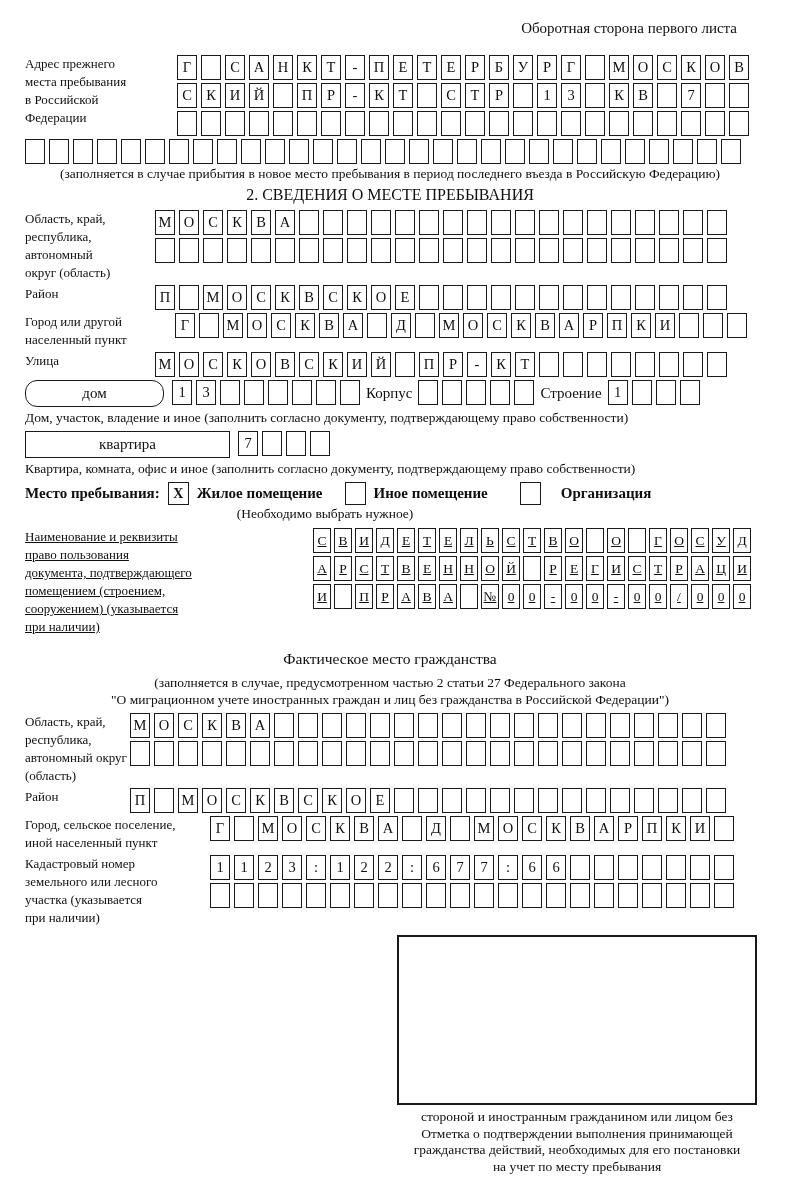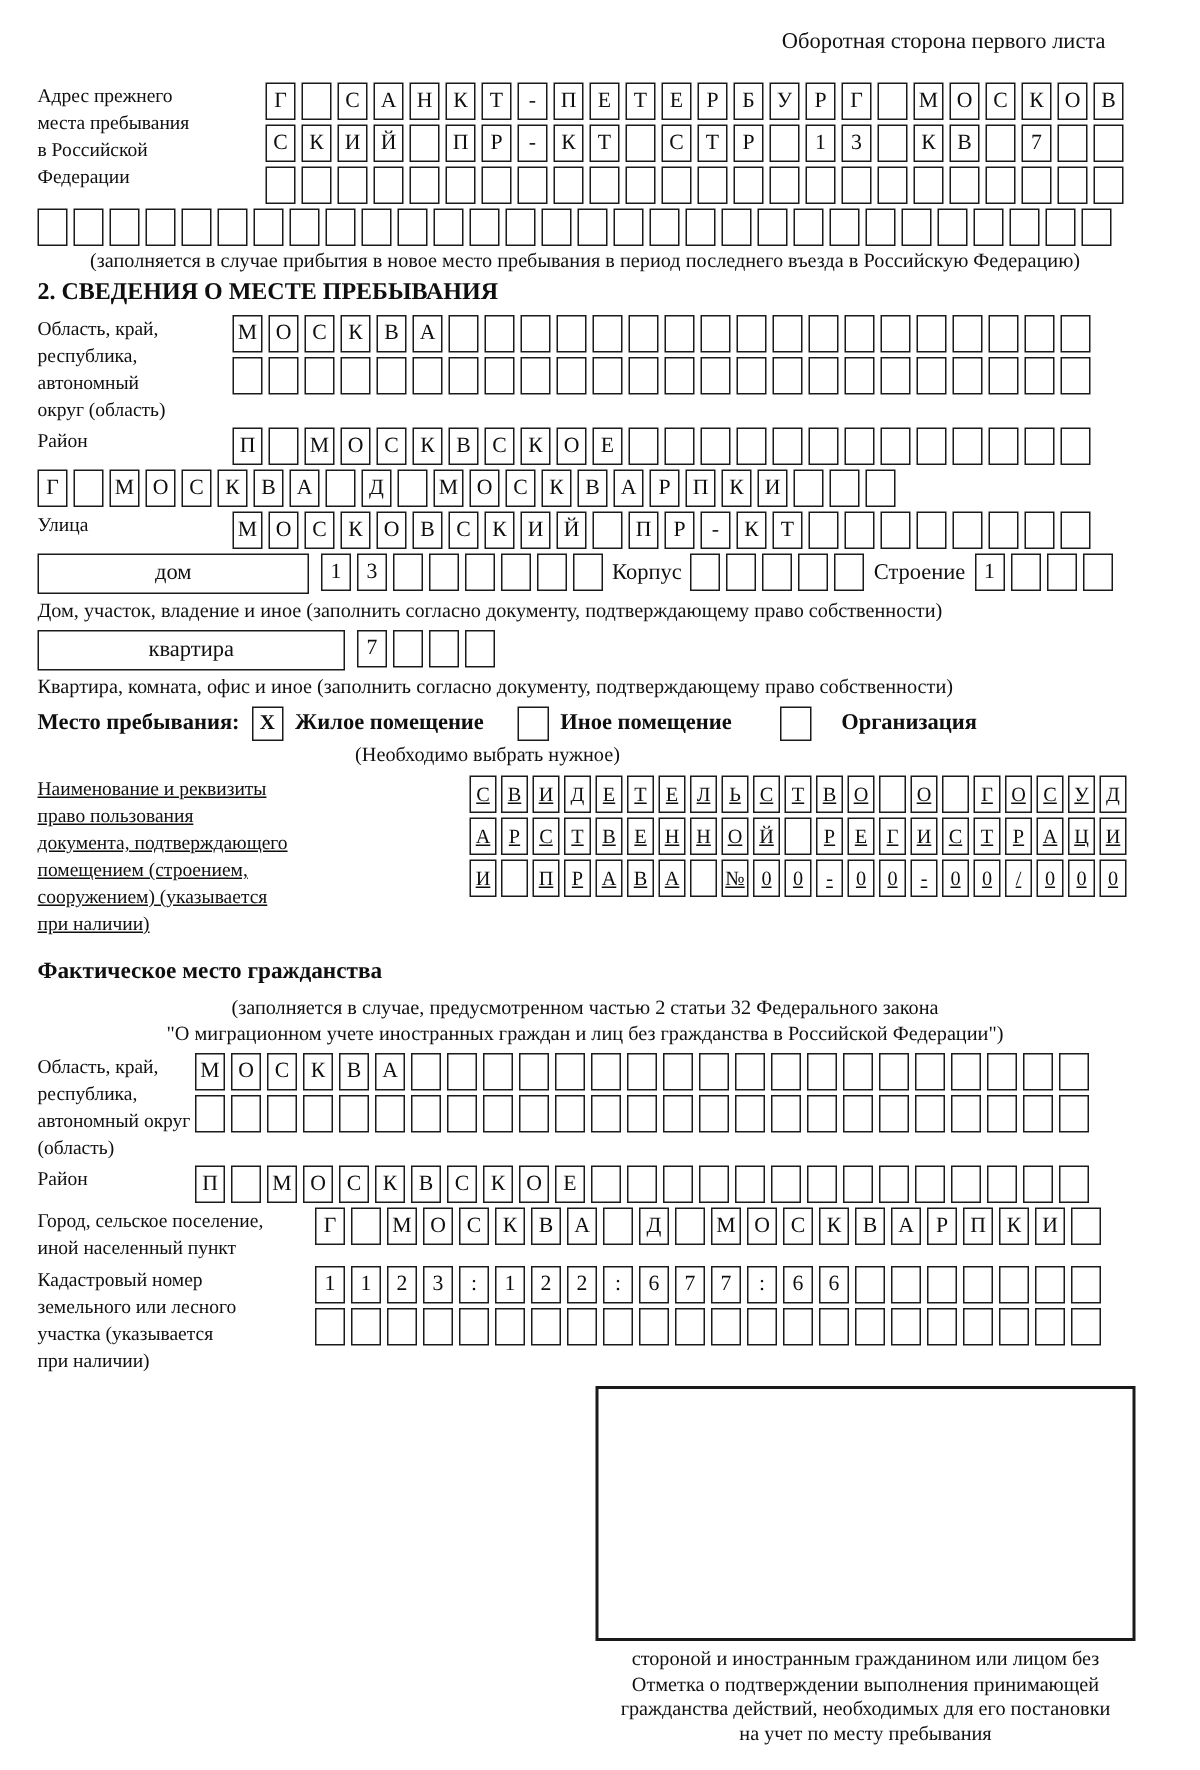--- a/index.html
+++ b/index.html
@@ -19,26 +19,26 @@
   .cells-col{display:flex;flex-direction:column;gap:3px;}
   .cell{
     box-sizing:border-box;flex:none;
     width:20px;height:25px;border:1.7px solid #1a1a1a;background:#fff;
     display:flex;align-items:center;justify-content:center;
     font-size:14.5px;
   }
   .cells.sm{gap:3px;}
   .cells.sm .cell{width:18px;font-size:13.5px;}
   .note{font-size:13.5px;line-height:16px;text-align:center;margin:2px 0 4px 0;}
-  .sec-title{font-weight:bold;font-size:16px;margin:4px 0 6px 0;}
+  .sec-title{font-weight:normal;font-size:16px;text-align:center;margin:4px 0 6px 0;}
   .fieldbox{
     box-sizing:border-box;flex:none;border:1.7px solid #1a1a1a;height:27px;
     display:flex;align-items:center;justify-content:center;font-size:15px;
   }
-  .fieldbox.dom{width:181px;margin-right:8px;}
+  .fieldbox.dom{width:139px;margin-right:8px;border-radius:12px;}
   .fieldbox.kv{width:205px;margin-right:8px;}
   .inline-label{font-size:15px;align-self:center;margin:0 6px;flex:none;}
   .caption{font-size:13.5px;line-height:16px;margin:1px 0 5px 0;}
   .stay-row{display:flex;align-items:center;margin-top:2px;font-weight:bold;}
   .checkbox{
     box-sizing:border-box;flex:none;width:21px;height:23px;border:1.7px solid #1a1a1a;
     display:flex;align-items:center;justify-content:center;font-size:14px;
   }
   .stay-row .lbl{font-size:15px;margin-right:8px;}
   .stay-row .opt{font-size:15px;margin:0 8px;}
@@ -270,20 +270,24 @@
       <span class="cell"></span>
       <span class="cell"></span>
       <span class="cell"></span>
       <span class="cell"></span>
       <span class="cell"></span>
       <span class="cell"></span>
     </div>
 </div>
 
 <div class="row">
+  <div class="label w150">
+      <div>Город или другой</div>
+      <div>населенный пункт</div>
+    </div>
   <div class="cells">
       <span class="cell">Г</span>
       <span class="cell"></span>
       <span class="cell">М</span>
       <span class="cell">О</span>
       <span class="cell">С</span>
       <span class="cell">К</span>
       <span class="cell">В</span>
       <span class="cell">А</span>
       <span class="cell"></span>
@@ -464,21 +468,21 @@
         <span class="cell">/</span>
         <span class="cell">0</span>
         <span class="cell">0</span>
         <span class="cell">0</span>
       </div>
   </div>
 </div>
 
 <div class="sec-title" style="font-size:15.5px">Фактическое место гражданства</div>
 <div class="fact-note">
-    <div>(заполняется в случае, предусмотренном частью 2 статьи 32 Федерального закона</div>
+    <div>(заполняется в случае, предусмотренном частью 2 статьи 27 Федерального закона</div>
     <div>"О миграционном учете иностранных граждан и лиц без гражданства в Российской Федерации")</div>
   </div>
 
 <div class="row">
   <div class="label w105">
       <div>Область, край,</div>
       <div>республика,</div>
       <div>автономный округ</div>
       <div>(область)</div>
     </div>

